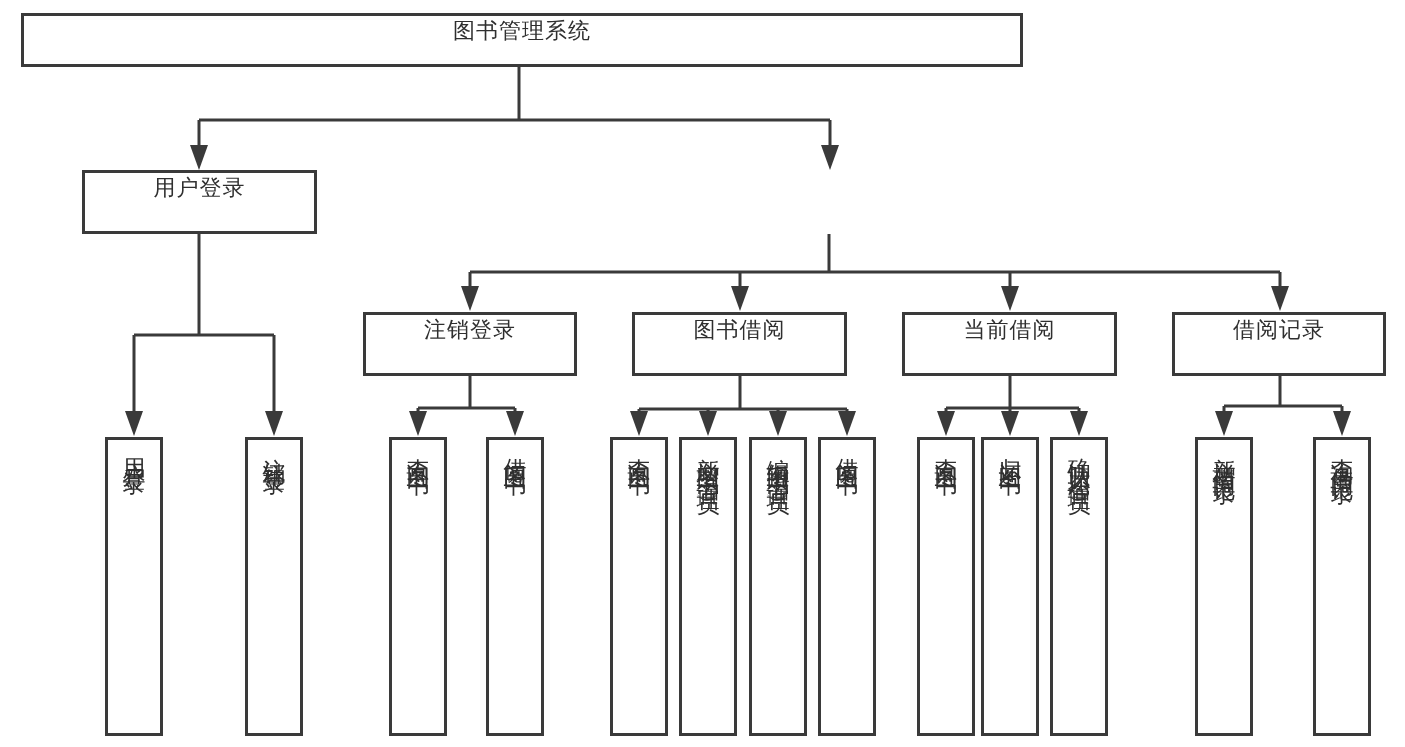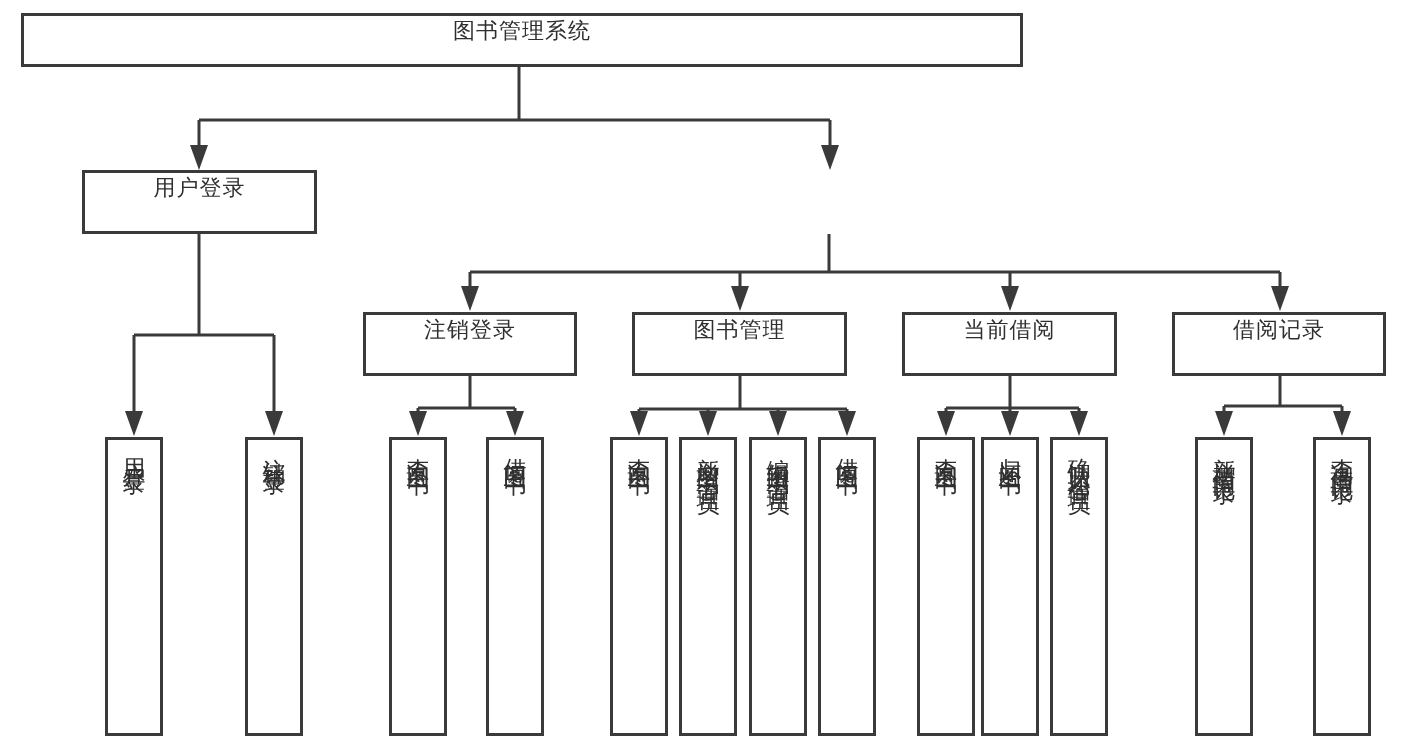--- a/index.html
+++ b/index.html
@@ -117,21 +117,21 @@
   </div>
 
   <div class="node h-node" style="left:82px;top:170px;width:235px;height:64px">
     <span>用户登录</span>
   </div>
 
   <div class="node h-node" style="left:363px;top:312px;width:214px;height:64px">
     <span>注销登录</span>
   </div>
   <div class="node h-node" style="left:632px;top:312px;width:215px;height:64px">
-    <span>图书管理</span>
+    <span>图书借阅</span>
   </div>
   <div class="node h-node" style="left:1172px;top:312px;width:214px;height:64px">
     <span>借阅记录</span>
   </div>
   <div class="node h-node" style="left:902px;top:312px;width:215px;height:64px">
     <span>当前借阅</span>
   </div>
 
   <div class="node v-node" style="left:105px">
     <span class="vtext">用户登录</span>

